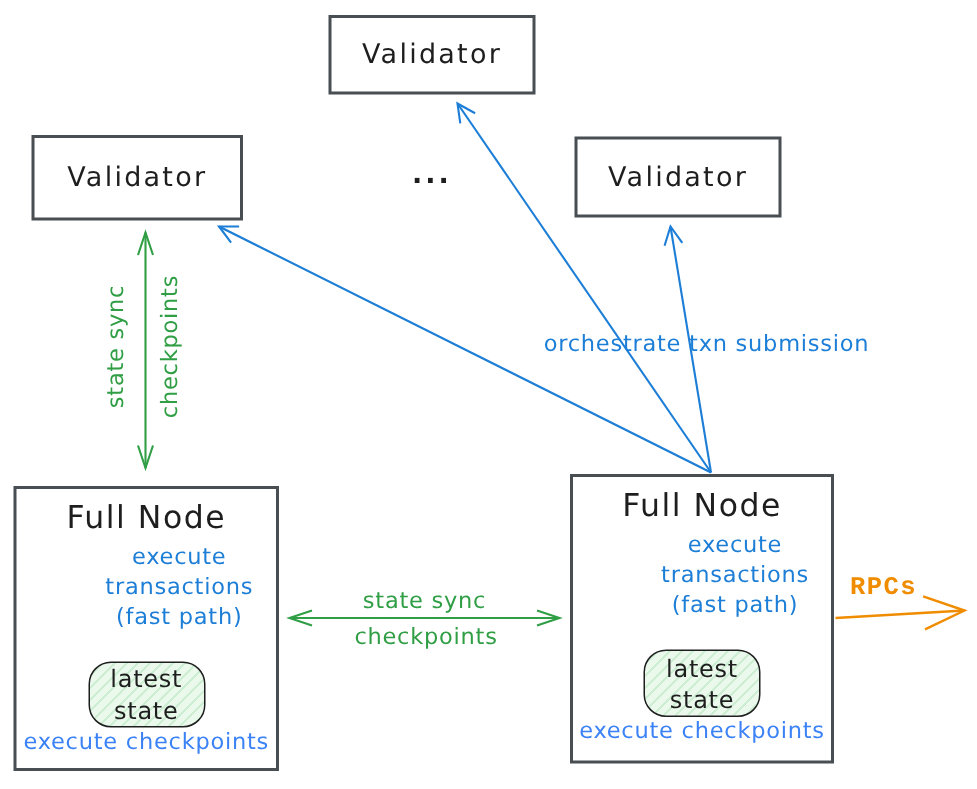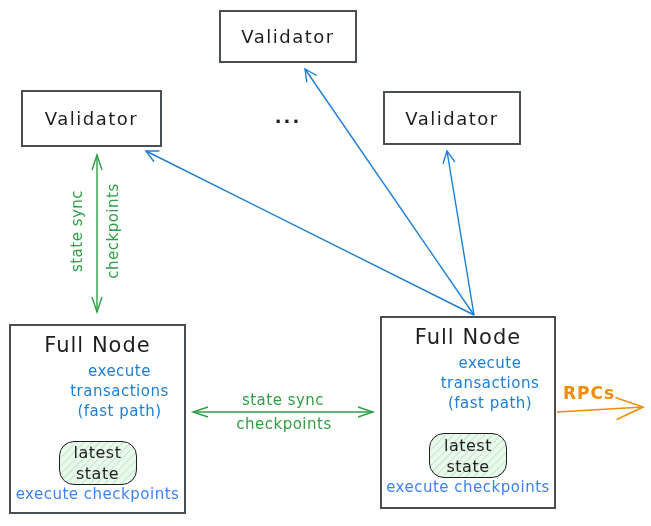--- a/index.html
+++ b/index.html
@@ -121,16 +121,17 @@
     </div>
     <div class="fn-green">execute checkpoints</div>
   </div>
 
   <div class="lbl lbl-green vrot" style="left:22px; top:222px; width:110px;">state sync</div>
   <div class="lbl lbl-green vrot" style="left:53px; top:222px; width:120px;">checkpoints</div>
 
   <div class="lbl lbl-green" style="left:223px; top:391px; width:120px;">state sync</div>
   <div class="lbl lbl-green" style="left:224px; top:415px; width:120px;">checkpoints</div>
 
+  <div class="lbl lbl-blue" style="left:361px; top:220px; width:220px;">orchestrate txn submission</div>
 
-  <div class="lbl lbl-orange" style="left:549px; top:383px; width:80px;">RPCs</div>
+  <div class="lbl lbl-orange" style="left:549px; top:383px; width:80px;font-family:Liberation Mono, monospace;">RPCs</div>
 
 </div>
 
 </body></html>

